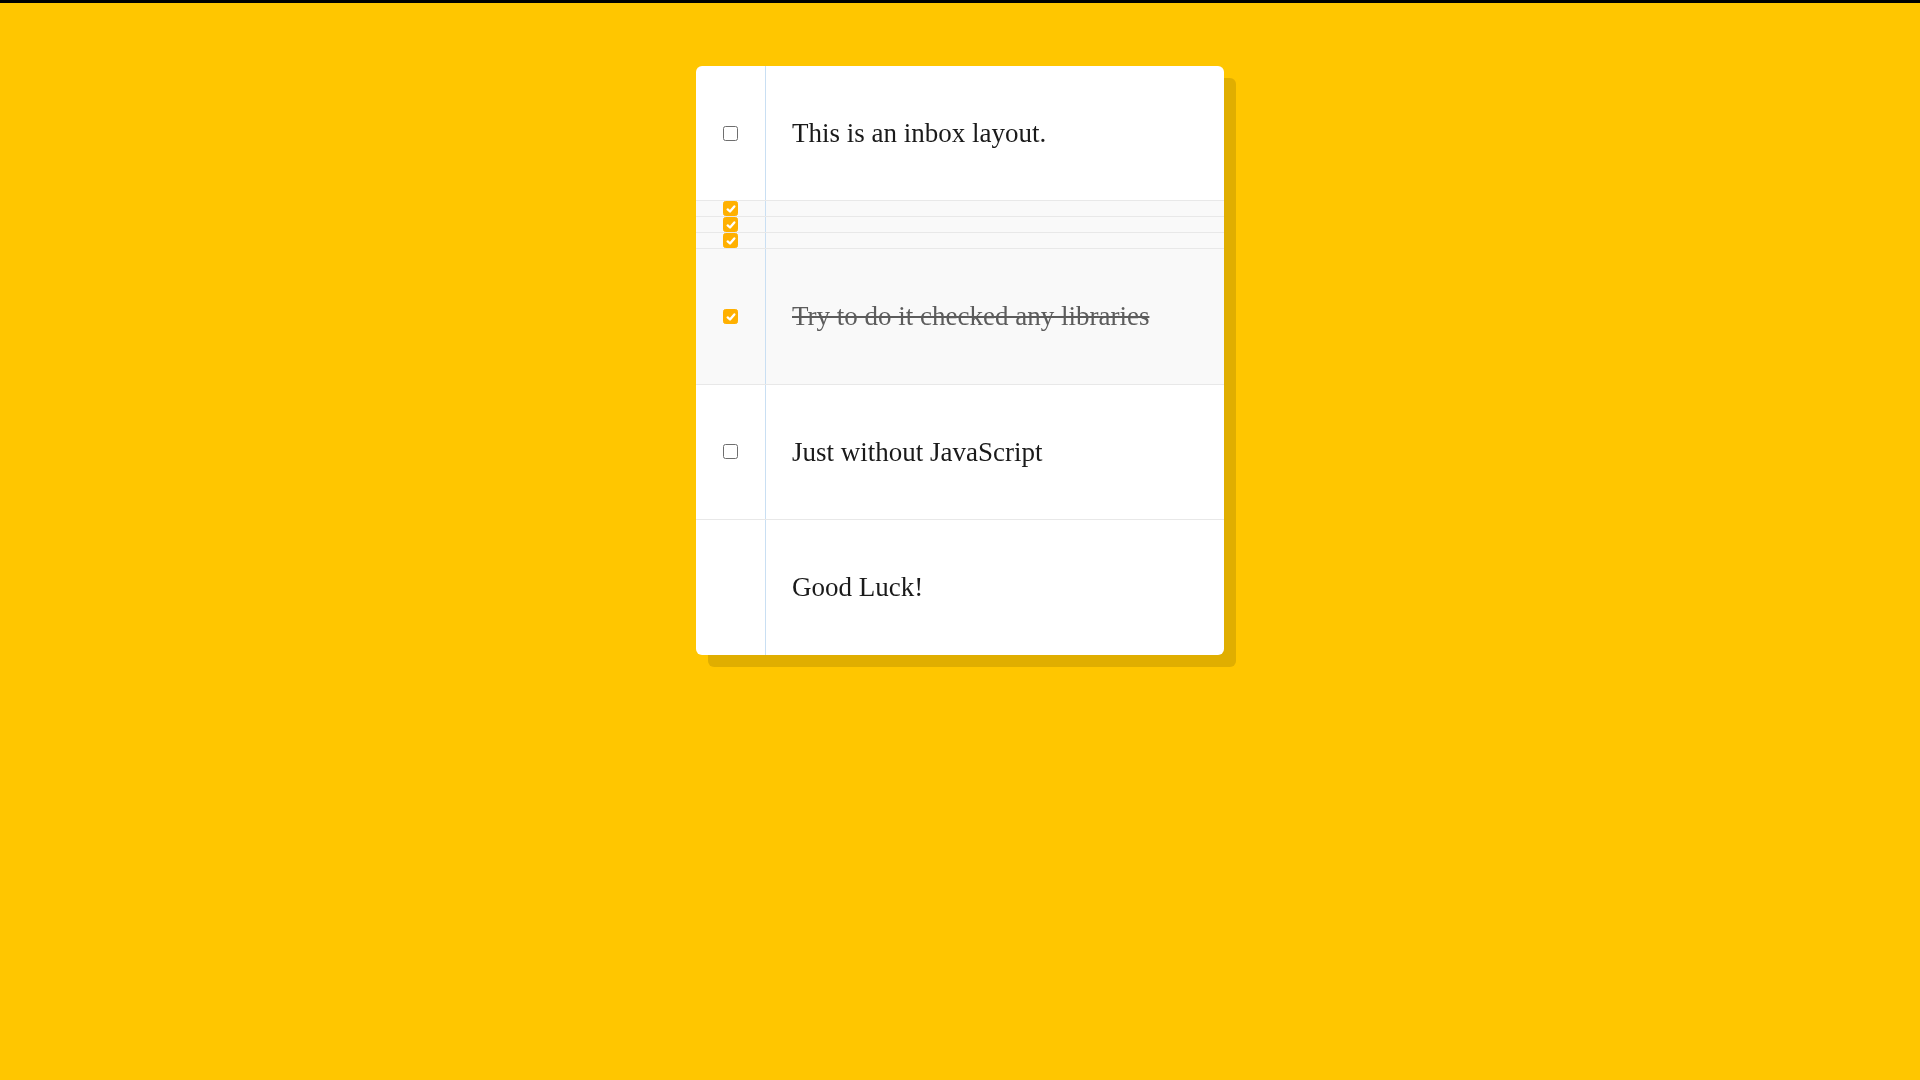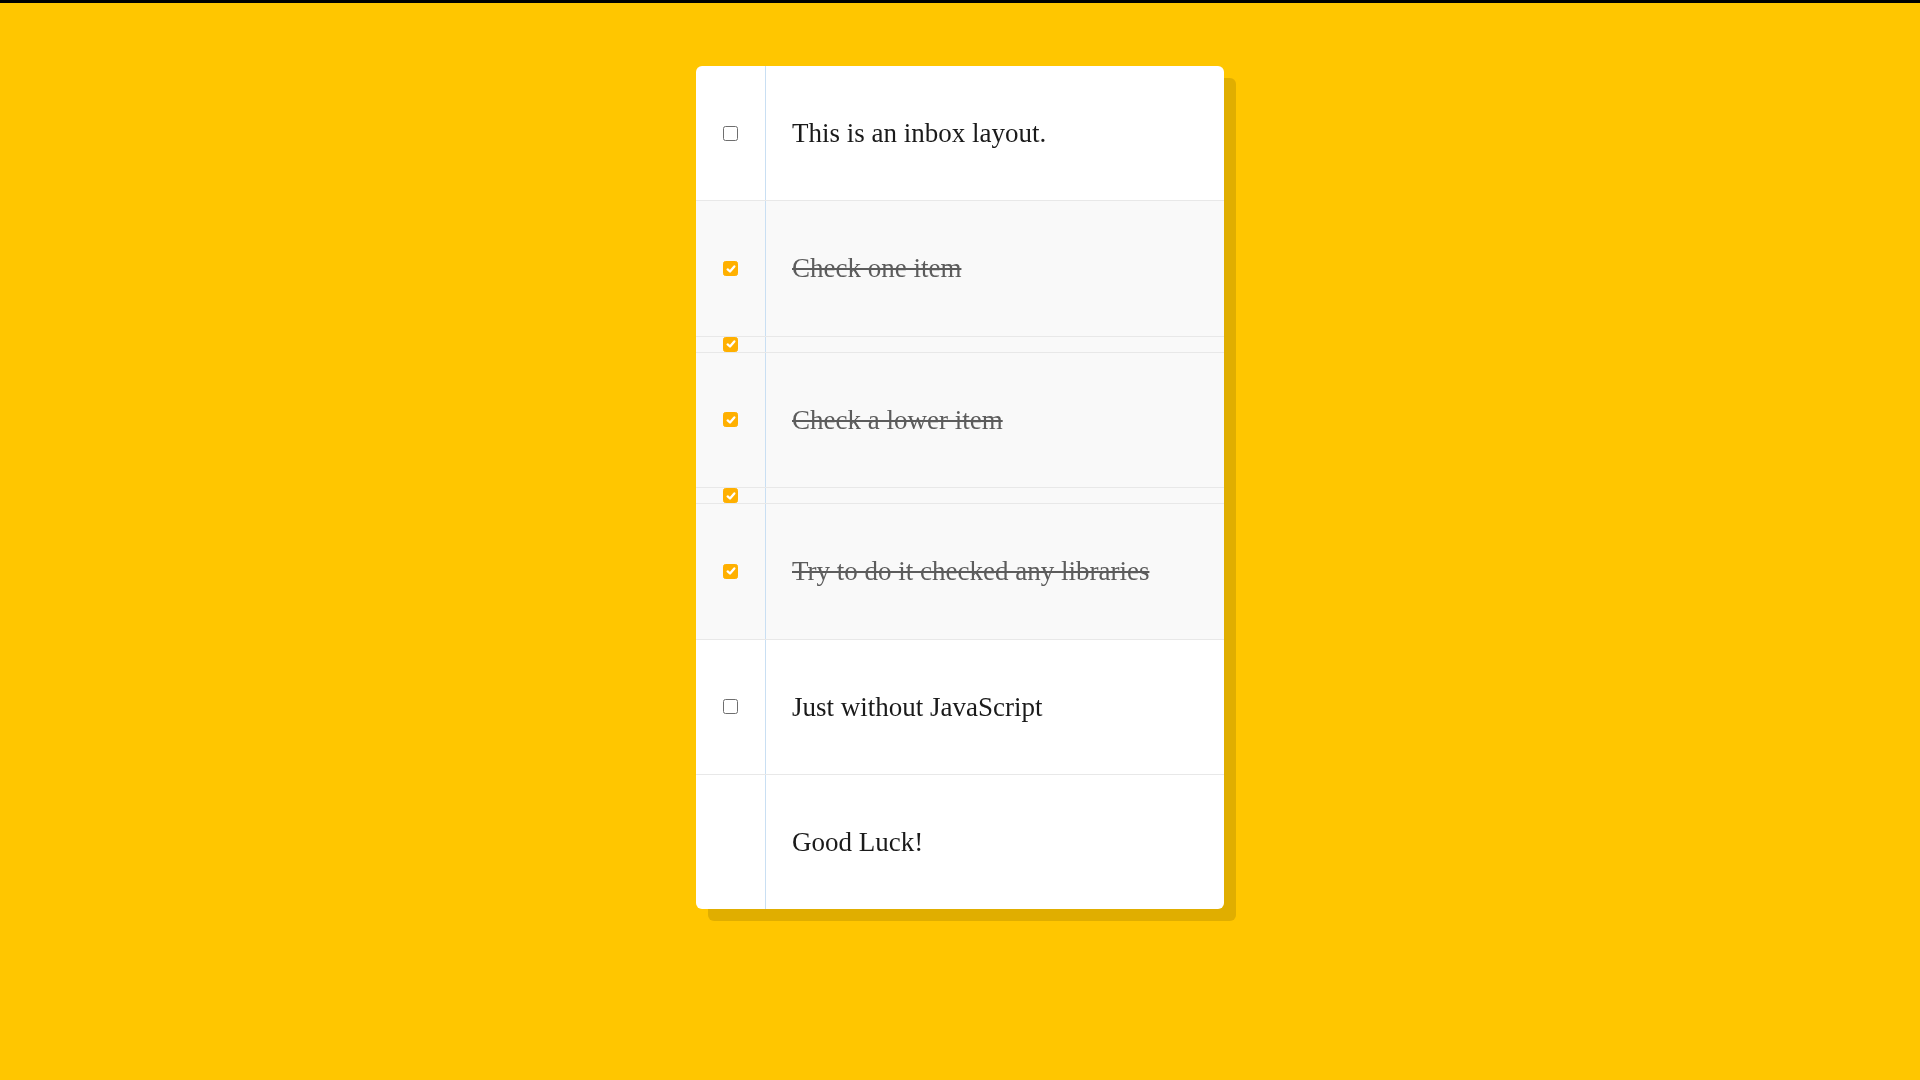--- a/index.html
+++ b/index.html
@@ -114,43 +114,32 @@
   </div>
 
   <div class="item checked">
     <div class="check-col">
       <div class="cb">
         <svg viewBox="0 0 12 12">
             <path d="M2 6.5 L4.8 9 L10 3"></path>
           </svg>
       </div>
     </div>
-    <p class="text-col">Check one item</p>
   </div>
 
   <div class="item checked">
     <div class="check-col">
       <div class="cb">
         <svg viewBox="0 0 12 12">
             <path d="M2 6.5 L4.8 9 L10 3"></path>
           </svg>
       </div>
     </div>
   </div>
 
-  <div class="item checked">
-    <div class="check-col">
-      <div class="cb">
-        <svg viewBox="0 0 12 12">
-            <path d="M2 6.5 L4.8 9 L10 3"></path>
-          </svg>
-      </div>
-    </div>
-    <p class="text-col">Check a lower item</p>
-  </div>
 
   <div class="item checked">
     <div class="check-col">
       <div class="cb">
         <svg viewBox="0 0 12 12">
             <path d="M2 6.5 L4.8 9 L10 3"></path>
           </svg>
       </div>
     </div>
   </div>

